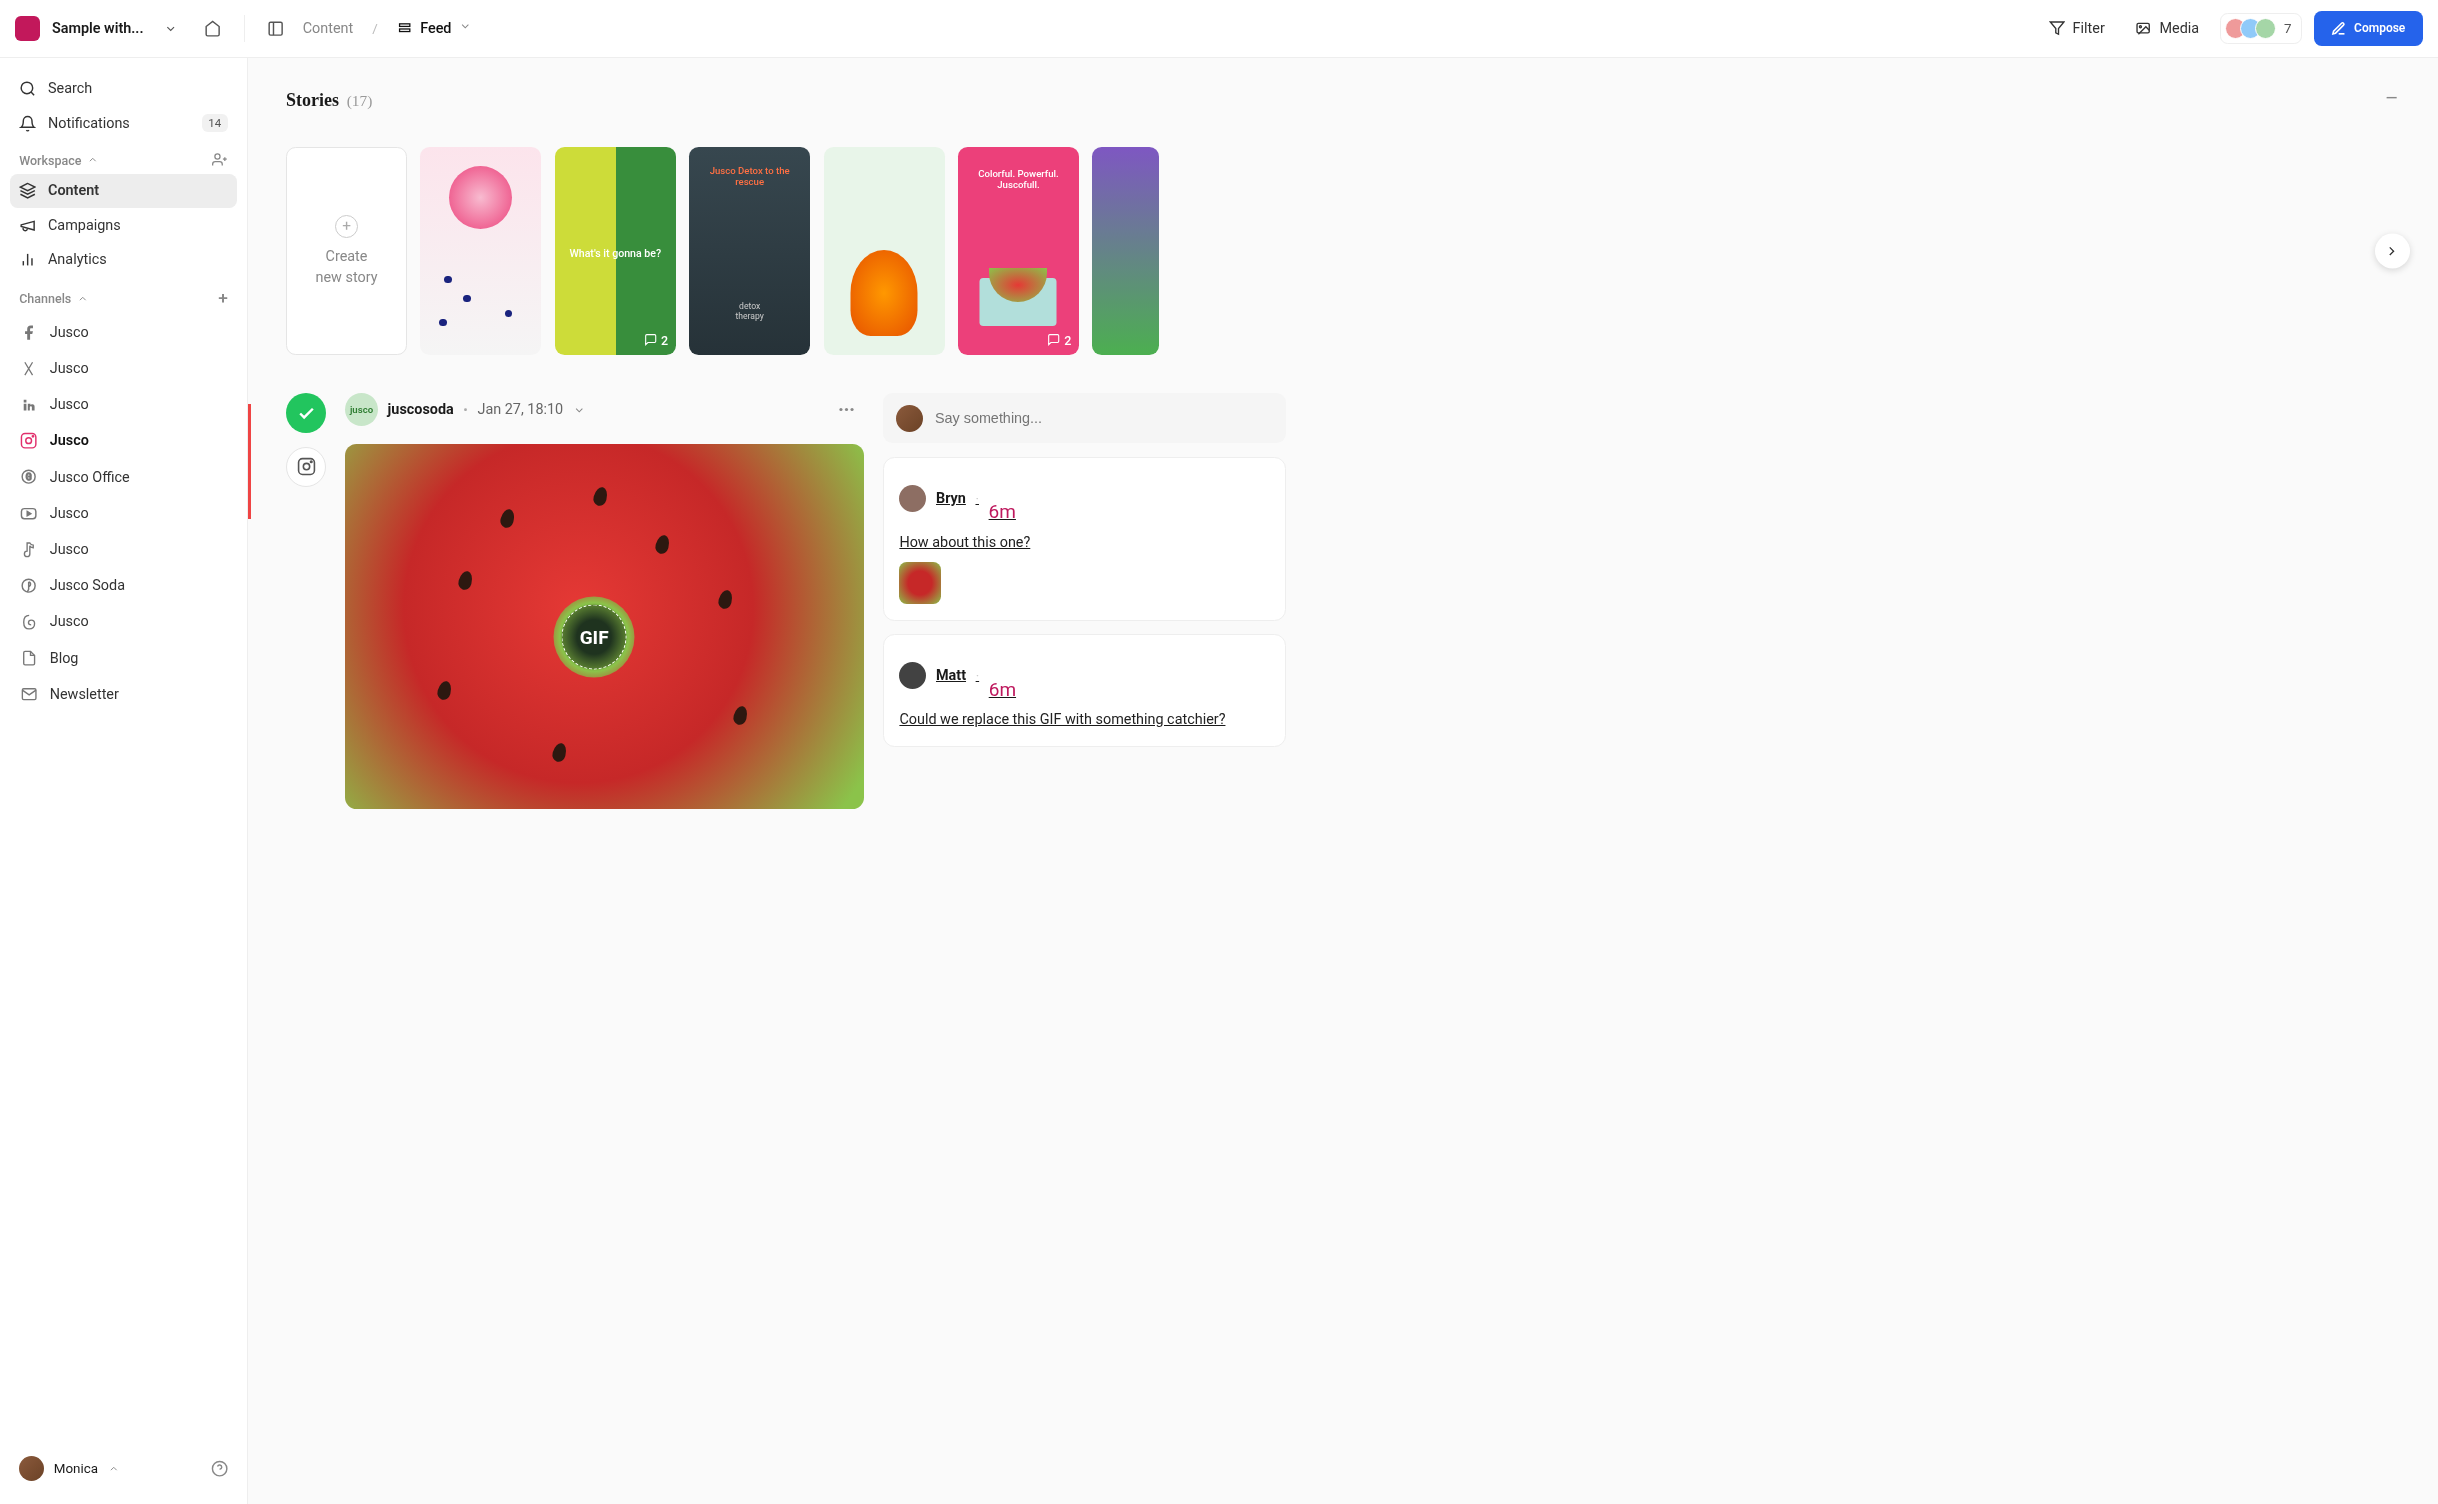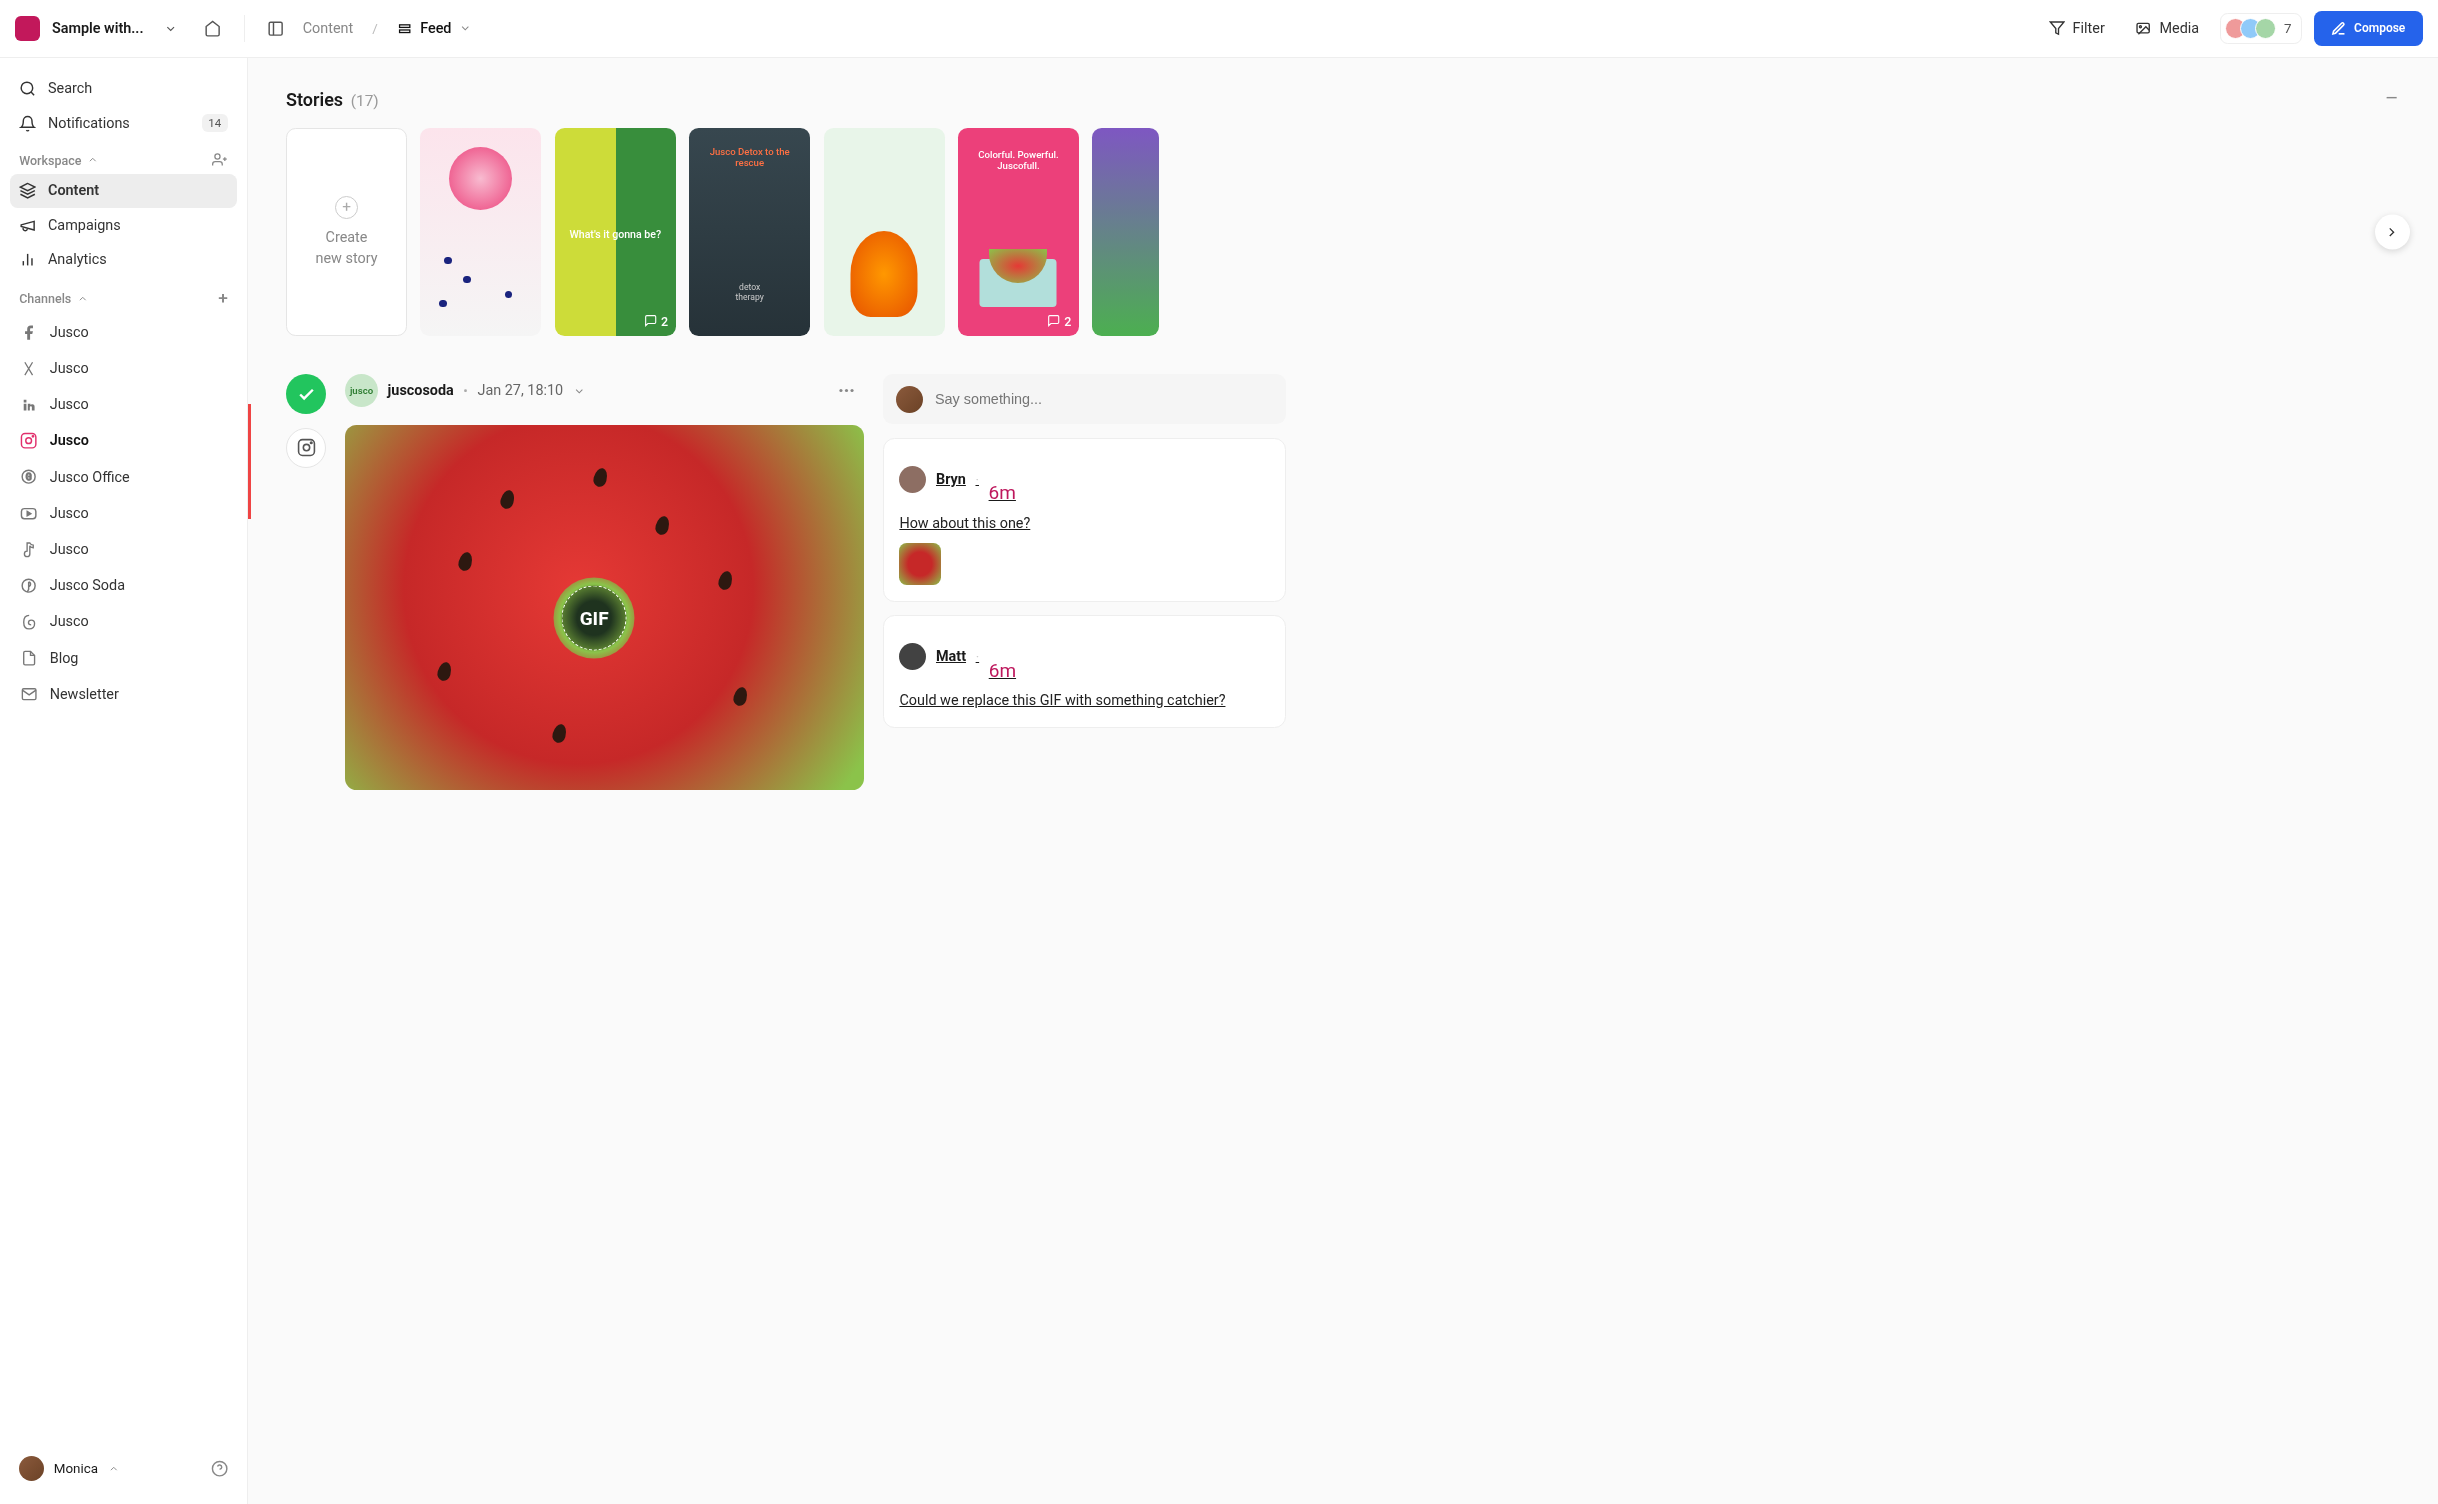--- a/index.html
+++ b/index.html
@@ -5,42 +5,42 @@
 * { box-sizing: border-box; margin: 0; padding: 0; }
 body { font-family: -apple-system, BlinkMacSystemFont, "Segoe UI", Roboto, sans-serif; font-size: 13.4px; color: #1a1a1a; background: #fff; }
 .app { display: flex; flex-direction: column; height: 100vh; }
 .topbar { display: flex; align-items: center; padding: 9.6px 15.4px; border-bottom: 1px solid #eee; gap: 11.5px; height: 58px; }
 .ws-badge { width: 25px; height: 25px; background: #c2185b; border-radius: 5.8px; }
 .ws-name { font-weight: 600; font-size: 14.4px; max-width: 115px; overflow: hidden; text-overflow: ellipsis; white-space: nowrap; }
 .icon-btn { width: 31px; height: 31px; display: flex; align-items: center; justify-content: center; border-radius: 5.8px; color: #555; cursor: pointer; }
 .vdiv { width: 1px; height: 27px; background: #eee; margin: 0 3.8px; }
 .crumb { color: #888; font-size: 14.4px; }
 .crumb-sep { color: #bbb; margin: 0 7.7px; }
-.crumb-active { color: #111; font-weight: 500; font-size: 14.4px; display: flex; align-items: center; gap: 7.7px; }
+.crumb-active { color: #111; font-weight: 500; font-size: 14.4px; display: flex; gap: 7.7px; }
 .flex-spacer { flex: 1; }
 .top-action { display: flex; align-items: center; gap: 7.7px; padding: 5.8px 9.6px; color: #333; font-size: 14.4px; cursor: pointer; border-radius: 5.8px; }
 .avatar-stack { display: flex; align-items: center; border: 1px solid #eee; border-radius: 7.7px; padding: 3.8px 9.6px 3.8px 3.8px; gap: 1.9px; }
 .avatar-mini { width: 21px; height: 21px; border-radius: 50%; border: 1.9px solid #fff; margin-left: -7.7px; }
 .avatar-mini:first-child { margin-left: 0; }
 .compose-btn { background: #2563eb; color: #fff; padding: 9.6px 17.3px; border-radius: 7.7px; font-weight: 600; font-size: 12px; display: flex; align-items: center; gap: 7.7px; cursor: pointer; }
 .body { display: flex; flex: 1; overflow: hidden; }
 .sidebar { width: 248px; border-right: 1px solid #eee; display: flex; flex-direction: column; padding: 13.4px 9.6px; overflow-y: auto; }
 .side-item { display: flex; align-items: center; gap: 11.5px; padding: 8.6px 9.6px; border-radius: 7.7px; color: #333; cursor: pointer; font-size: 14.4px; }
 .side-item.active { background: #ededed; font-weight: 600; }
 .side-item.selected { color: #111; font-weight: 600; }
 .side-item .badge { margin-left: auto; background: #f1f1f1; border-radius: 5.8px; padding: 1.9px 6.7px; font-size: 11.5px; color: #555; }
 .side-section { display: flex; align-items: center; gap: 5.8px; padding: 11.5px 9.6px 5.8px; color: #888; font-size: 12.5px; font-weight: 500; }
 .side-section .plus { margin-left: auto; color: #888; cursor: pointer; }
 .channel-icon { width: 19px; height: 19px; display: flex; align-items: center; justify-content: center; color: #777; }
 .channel-icon.instagram { color: #e1306c; }
 .side-footer { margin-top: auto; display: flex; align-items: center; gap: 9.6px; padding: 9.6px; }
 .user-avatar { width: 25px; height: 25px; border-radius: 50%; background: linear-gradient(135deg,#8b5a3c,#6b4226); }
 .main { flex: 1; background: #fafafa; overflow-y: auto; padding: 31px 38px; position: relative; }
 .main-left-border { position: absolute; left: 0; top: 346px; width: 2.9px; height: 115px; background: #ef4444; }
-.stories-header { display: flex; align-items: baseline; gap: 7.7px; margin-bottom: 18px; }
+.stories-header { display: flex; align-items: baseline; gap: 7.7px; margin-bottom: 36px; font-family: Liberation Serif, serif; }
 .stories-header h2 { font-size: 18px; font-weight: 600; }
 .stories-header .count { color: #999; font-size: 15.4px; }
 .stories-header .collapse { margin-left: auto; color: #888; cursor: pointer; }
 .stories-row { display: flex; gap: 13.4px; position: relative; margin-bottom: 38px; }
 .story-card { width: 121px; height: 208px; border-radius: 9.6px; position: relative; overflow: hidden; flex-shrink: 0; }
 .story-create { border: 1px solid #e5e5e5; background: #fff; display: flex; flex-direction: column; align-items: center; justify-content: center; color: #888; font-size: 14.4px; text-align: center; gap: 9.6px; }
 .story-plus { width: 23px; height: 23px; border-radius: 50%; border: 1px solid #ccc; display: flex; align-items: center; justify-content: center; color: #aaa; font-size: 15.4px; }
 .story-badge { position: absolute; bottom: 7.7px; right: 7.7px; display: flex; align-items: center; gap: 3.8px; color: #fff; font-size: 12.5px; font-weight: 500; }
 .story-overlay-text { position: absolute; color: #fff; font-size: 10.6px; text-align: center; width: 100%; font-weight: 500; }
 .stories-next { position: absolute; right: -9.6px; top: 50%; transform: translateY(-50%); width: 35px; height: 35px; background: #fff; border-radius: 50%; box-shadow: 0 1.9px 7.7px rgba(0,0,0,0.15); display: flex; align-items: center; justify-content: center; cursor: pointer; z-index: 5; }

